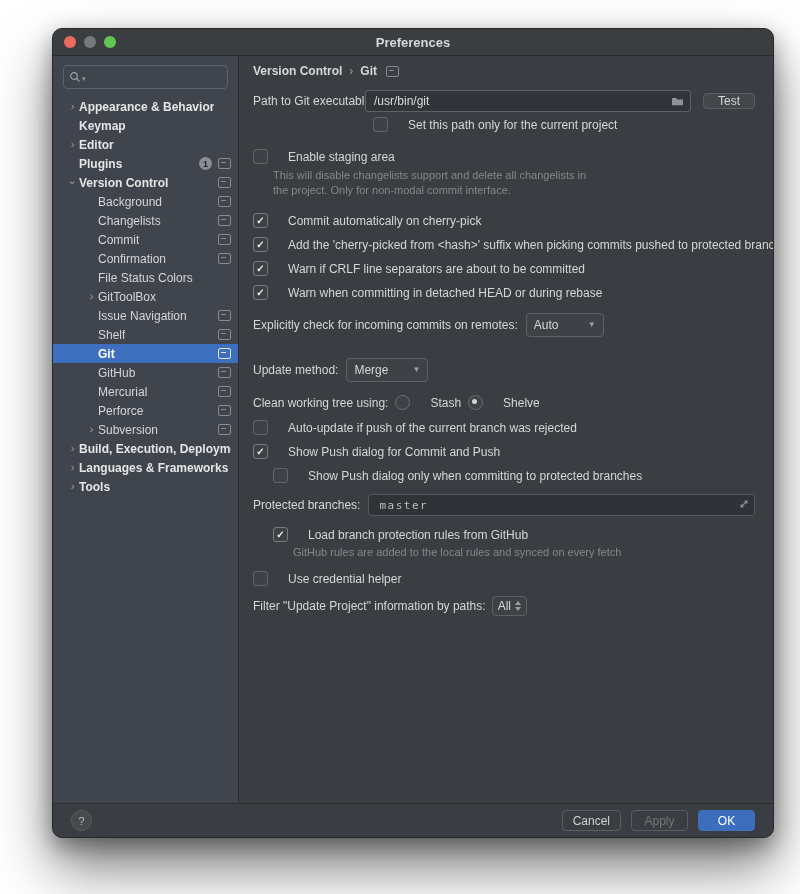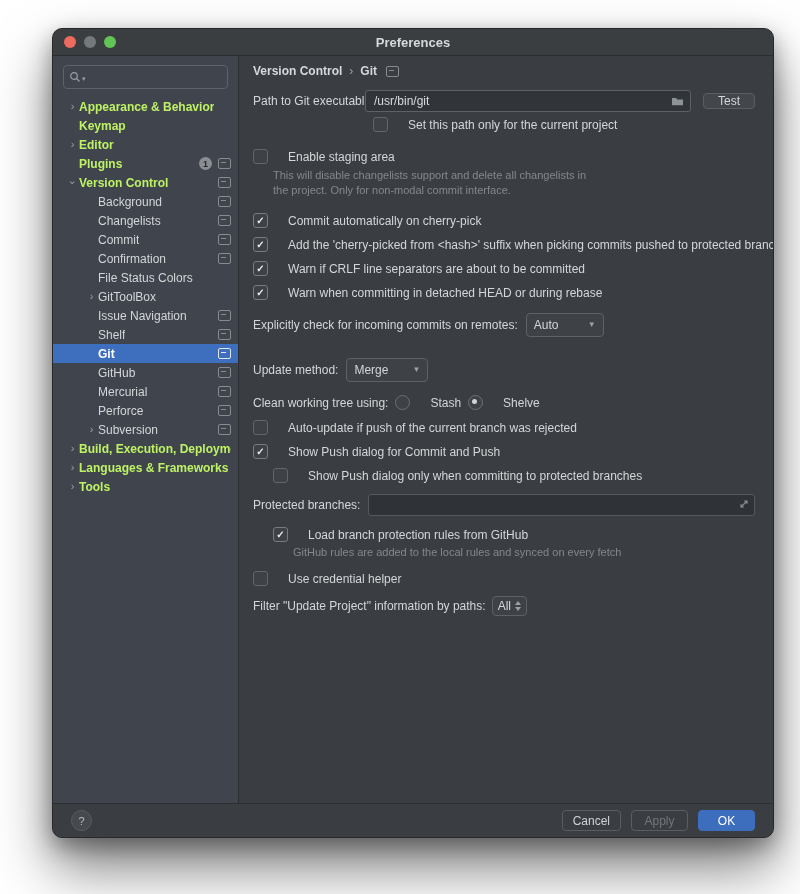--- a/index.html
+++ b/index.html
@@ -35,21 +35,21 @@
   
   .tree{flex:1;padding-top:3px;font-size:12px;color:#d4d6d9;overflow:hidden;}
   .ti{height:19px;display:flex;align-items:center;padding-right:7px;cursor:default;}
   .ti .chev{width:13px;flex:0 0 auto;text-align:center;color:#9da1a6;font-size:11px;line-height:1;}
   .ti .chev.cr::before{content:"›";}
   .ti .chev.cd::before{content:"›";display:inline-block;transform:rotate(90deg);}
   .ti.l0{padding-left:13px;}
   .ti.l1{padding-left:45px;}
   .ti.l1c{padding-left:32px;}
   .ti .lbl{white-space:nowrap;overflow:hidden;}
-  .ti.bold .lbl{font-weight:bold;color:#bef264;}
+  .ti.bold .lbl{font-weight:bold;color:#e5e5e5;}
   .ti .sp{flex:1;}
   .ti.selected{background:#3e6fbf;}
   .ti.selected .lbl{color:#ffffff;font-weight:bold;}
   .badge{width:13px;height:13px;border-radius:50%;background:#8a8e92;color:#26282b;
     font-size:9px;font-weight:bold;display:flex;align-items:center;justify-content:center;
     margin-right:6px;flex:0 0 auto;}
   .settings-ic{width:11px;height:9px;border:1px solid #888c90;border-radius:2px;
     position:relative;flex:0 0 auto;}
   .settings-ic::after{content:"";position:absolute;left:2px;top:3px;width:5px;height:1px;background:#888c90;}
   .ti.selected .settings-ic{border-color:#e2e6ea;}
@@ -333,20 +333,21 @@
       </div>
 
       <div class="cbrow" style="margin:9px 0 0 20px;">
         <span class="cb"></span>
         <span class="nowrap">Show Push dialog only when committing to protected branches</span>
       </div>
 
       <div class="row" style="margin-top:11px;">
         <span class="nowrap">Protected branches:</span>
         <div class="mono-field">
+          <input type="text" value="master" style="">
           <svg class="expand-ic" width="10" height="10" viewBox="0 0 10 10">
             <path d="M2 8 L8 2 M5.2 2 H8 V4.8 M4.8 8 H2 V5.2" stroke="#8d9196" stroke-width="1.1" fill="none"></path>
           </svg>
         </div>
       </div>
 
       <div class="cbrow" style="margin:11px 0 0 20px;">
         <span class="cb checked"></span>
         <span class="nowrap">Load branch protection rules from GitHub</span>
       </div>

